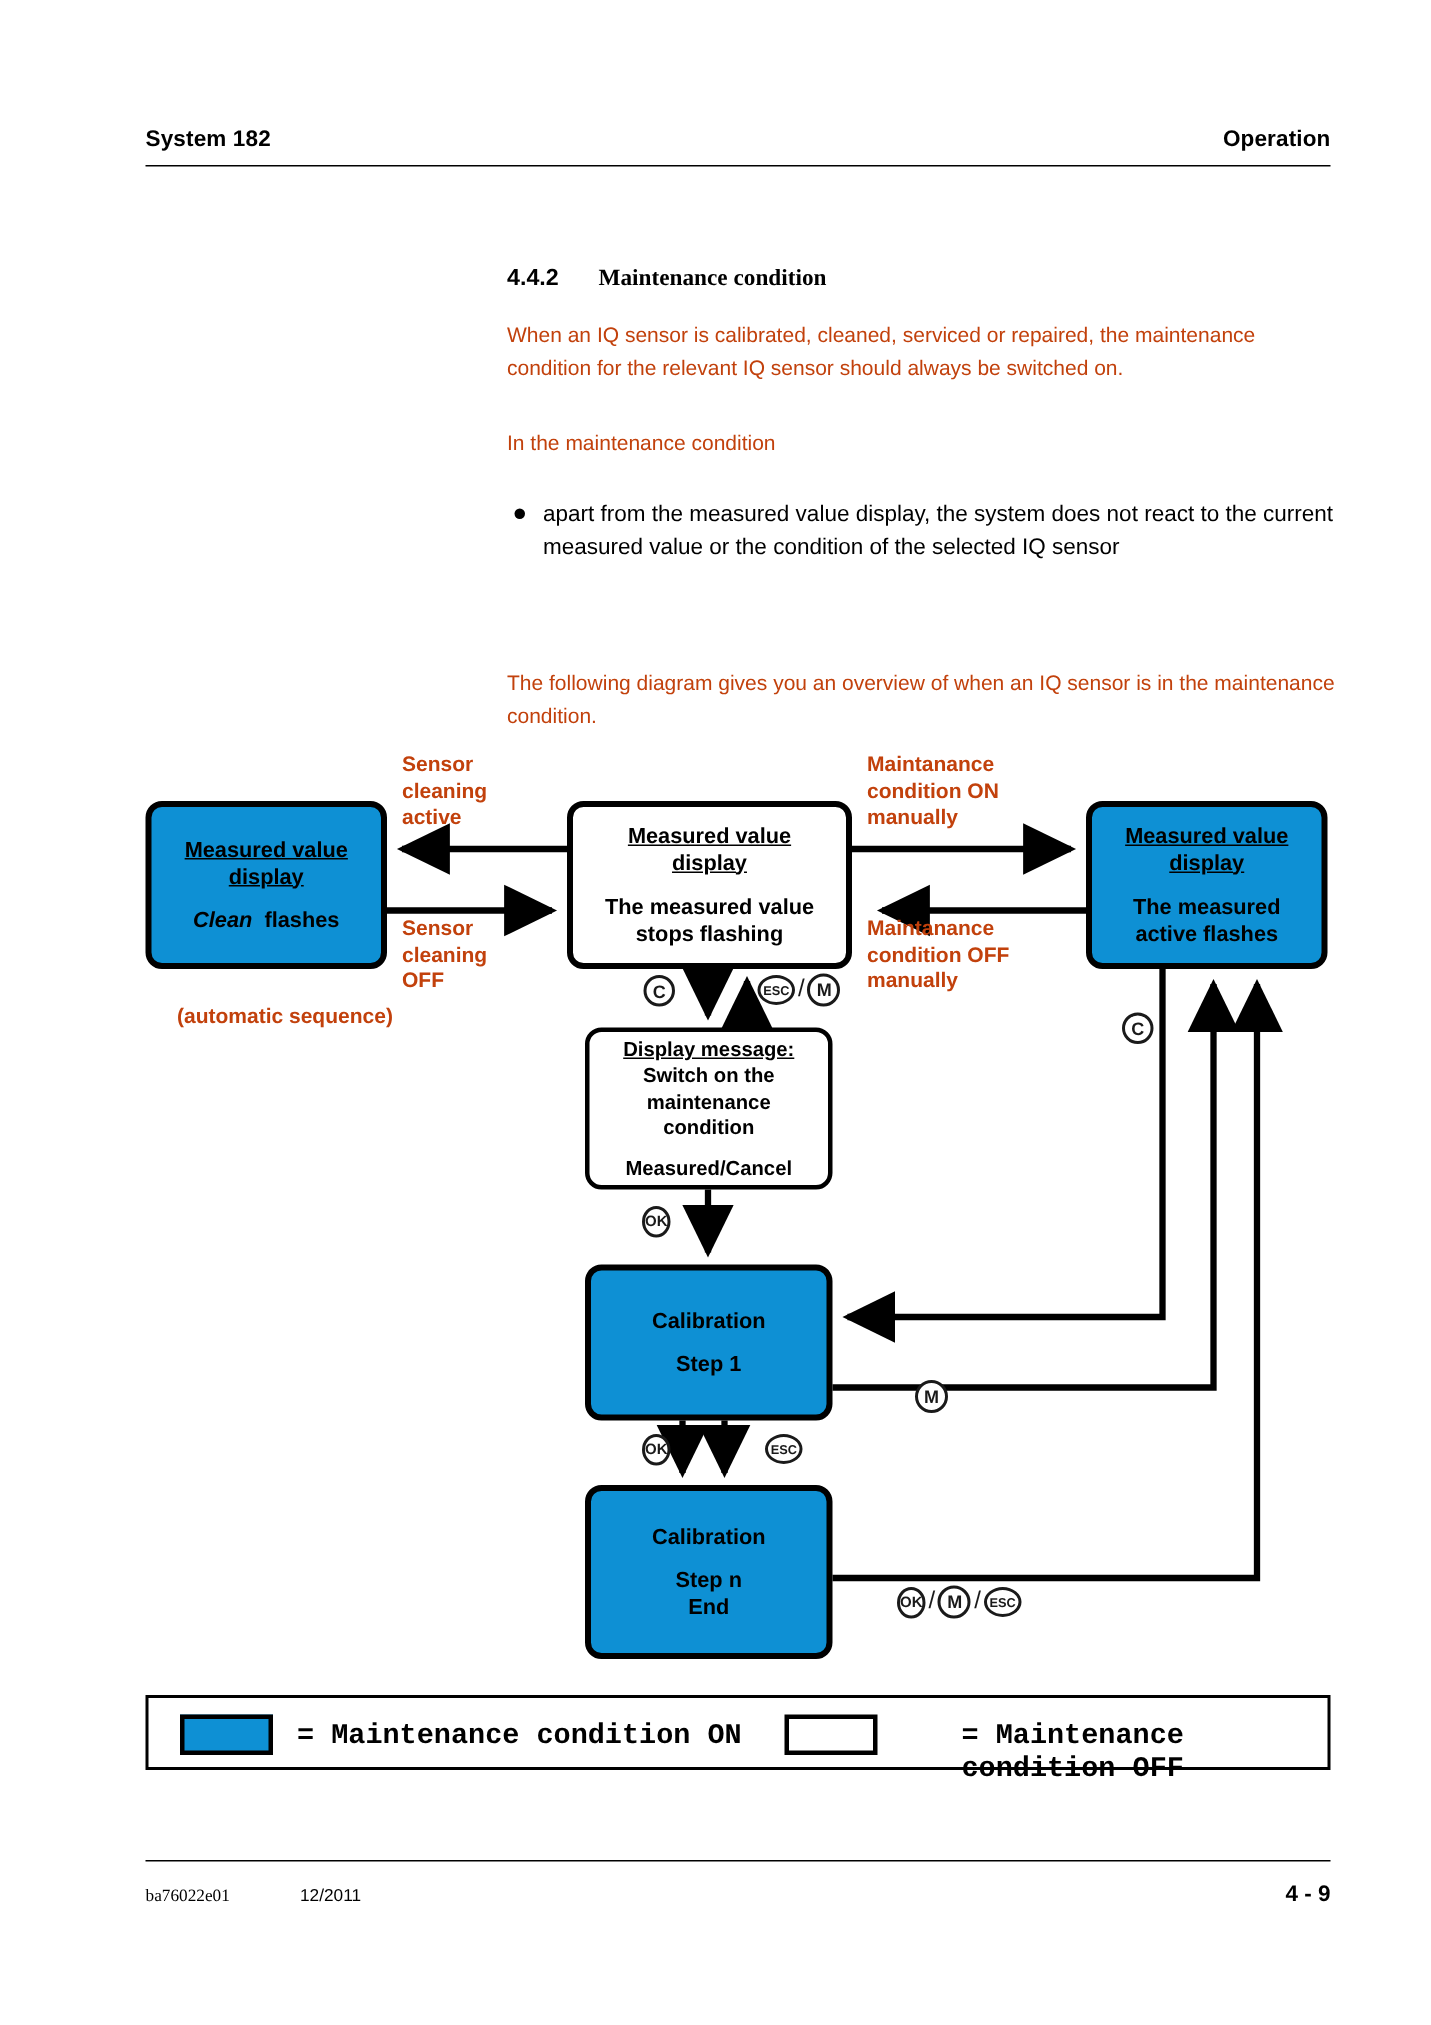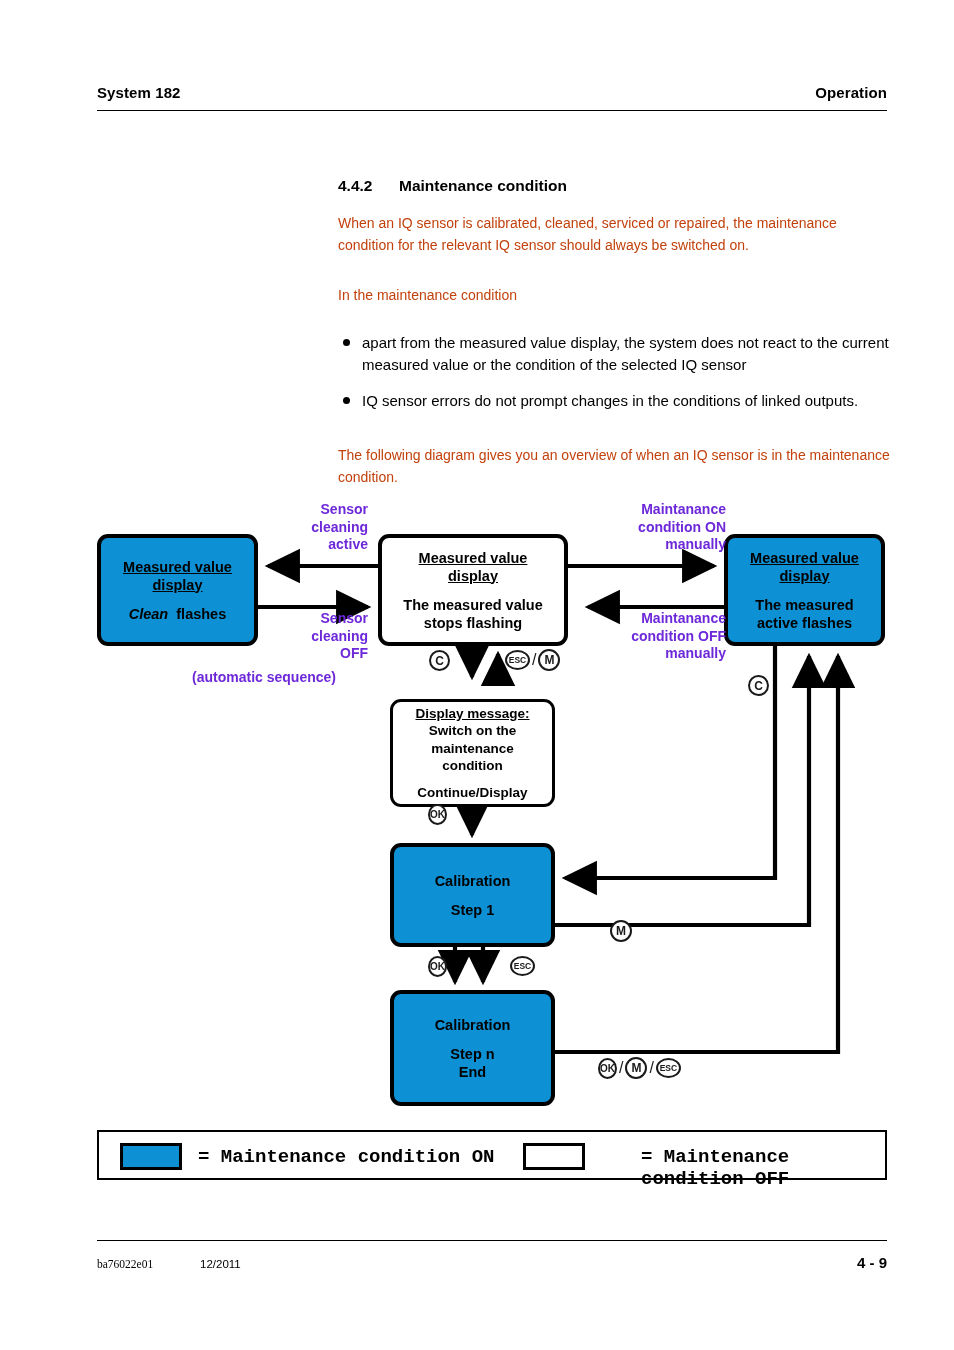--- a/index.html
+++ b/index.html
@@ -14,21 +14,21 @@
   .page { position:absolute; left:0; top:0; width:954px; height:1350px; }
 
   
   .hdr { position:absolute; left:97px; top:84px; width:790px; height:24px; }
   .hdr-left { position:absolute; left:0; top:0; font-size:15px; font-weight:bold; letter-spacing:.1px; }
   .hdr-right { position:absolute; right:0; top:0; font-size:15px; font-weight:bold; letter-spacing:.1px; }
   .hdr-rule { position:absolute; left:97px; top:110px; width:790px; height:0; border-top:1.6px solid #000; }
 
   
   .sec-num { position:absolute; left:338px; top:177px; font-size:15.5px; font-weight:bold; }
-  .sec-title { position:absolute; left:399px; top:177px; font-size:15.5px; font-weight:bold; }
+  .sec-title { position:absolute; left:399px; top:177px; font-size:15.5px; font-weight:bold;font-family:Liberation Serif, serif; }
 
   
   .para { position:absolute; font-size:14px; line-height:21.5px; color:#c2410c; }
   .p1 { left:338px; top:213px; width:552px; }
   .p2 { left:338px; top:285px; width:552px; }
   .p3 { left:338px; top:445px; width:552px; }
 
   .bullets { position:absolute; left:338px; top:332px; width:552px; }
   .bullet-row { position:relative; padding-left:24px; margin-bottom:15px; font-size:15px; line-height:21.5px; }
   .bullet-dot {
@@ -52,32 +52,32 @@
   }
   .node.blue { background:#0e90d4; }
   .node .ttl { text-decoration:underline; }
   .node .gap { height:11px; }
   .node .ital { font-style:italic; }
 
   
   #node-clean    { left:97px;  top:39px;  width:161px; height:112px; }
   #node-stopped  { left:378px; top:39px;  width:190px; height:112px; }
   #node-flashing { left:724px; top:39px;  width:161px; height:112px; }
-  #node-msg      { left:390px; top:204px; width:165px; height:108px;
+  #node-msg      { left:390px; top:190px; width:165px; height:108px;
                    font-size:13.5px; line-height:17.5px; border-width:3.5px; }
   #node-cal1     { left:390px; top:348px; width:165px; height:104px; }
   #node-caln     { left:390px; top:495px; width:165px; height:116px; }
 
   .msg-line { padding:0 6px; }
   .msg-space { height:9px; }
 
   
   .elabel {
     position:absolute; font-size:14px; font-weight:bold; line-height:17.5px;
-    text-align:right; color:#6d28d9;
+    text-align:left; color:#c2410c;
   }
   #lbl-clean-active { left:268px; top:6px;  width:100px; }
   #lbl-clean-off    { left:268px; top:115px; width:100px; }
   #lbl-auto-seq     { left:118px; top:174px; width:218px; }
   #lbl-maint-on     { left:578px; top:6px;  width:148px; }
   #lbl-maint-off    { left:578px; top:115px; width:148px; }
 
   
   .keyicon {
     position:absolute;
@@ -139,24 +139,20 @@
   <div class="sec-title">Maintenance condition</div>
 
   <div class="para p1">When an IQ sensor is calibrated, cleaned, serviced or repaired, the maintenance condition for the relevant IQ sensor should always be switched on.</div>
   <div class="para p2">In the maintenance condition</div>
 
   <div class="bullets">
     <div class="bullet-row">
       <span class="bullet-dot"></span>
       <span>apart from the measured value display, the system does not react to the current measured value or the condition of the selected IQ sensor</span>
     </div>
-    <div class="bullet-row">
-      <span class="bullet-dot"></span>
-      <span>IQ sensor errors do not prompt changes in the conditions of linked outputs.</span>
-    </div>
   </div>
 
   <div class="para p3">The following diagram gives you an overview of when an IQ sensor is in the maintenance condition.</div>
 
   <div class="diagram">
 
     <svg class="dg-svg" width="954" height="625" viewBox="0 0 954 625">
       <defs>
         <marker id="ah" markerWidth="9" markerHeight="9" refX="7.6" refY="4.5" orient="auto" markerUnits="strokeWidth">
           <path d="M0,0.4 L8.4,4.5 L0,8.6 z" fill="#000"></path>
@@ -226,21 +222,21 @@
       <div>The measured</div>
       <div>active flashes</div>
     </div>
 
     <div class="node" id="node-msg">
       <div class="ttl msg-line">Display message:</div>
       <div class="msg-line">Switch on the</div>
       <div class="msg-line">maintenance</div>
       <div class="msg-line">condition</div>
       <div class="msg-space"></div>
-      <div class="msg-line">Continue/Display</div>
+      <div class="msg-line">Measured/Cancel</div>
     </div>
 
     <div class="node blue" id="node-cal1">
       <div>Calibration</div>
       <div class="gap"></div>
       <div>Step 1</div>
     </div>
 
     <div class="node blue" id="node-caln">
       <div>Calibration</div>

